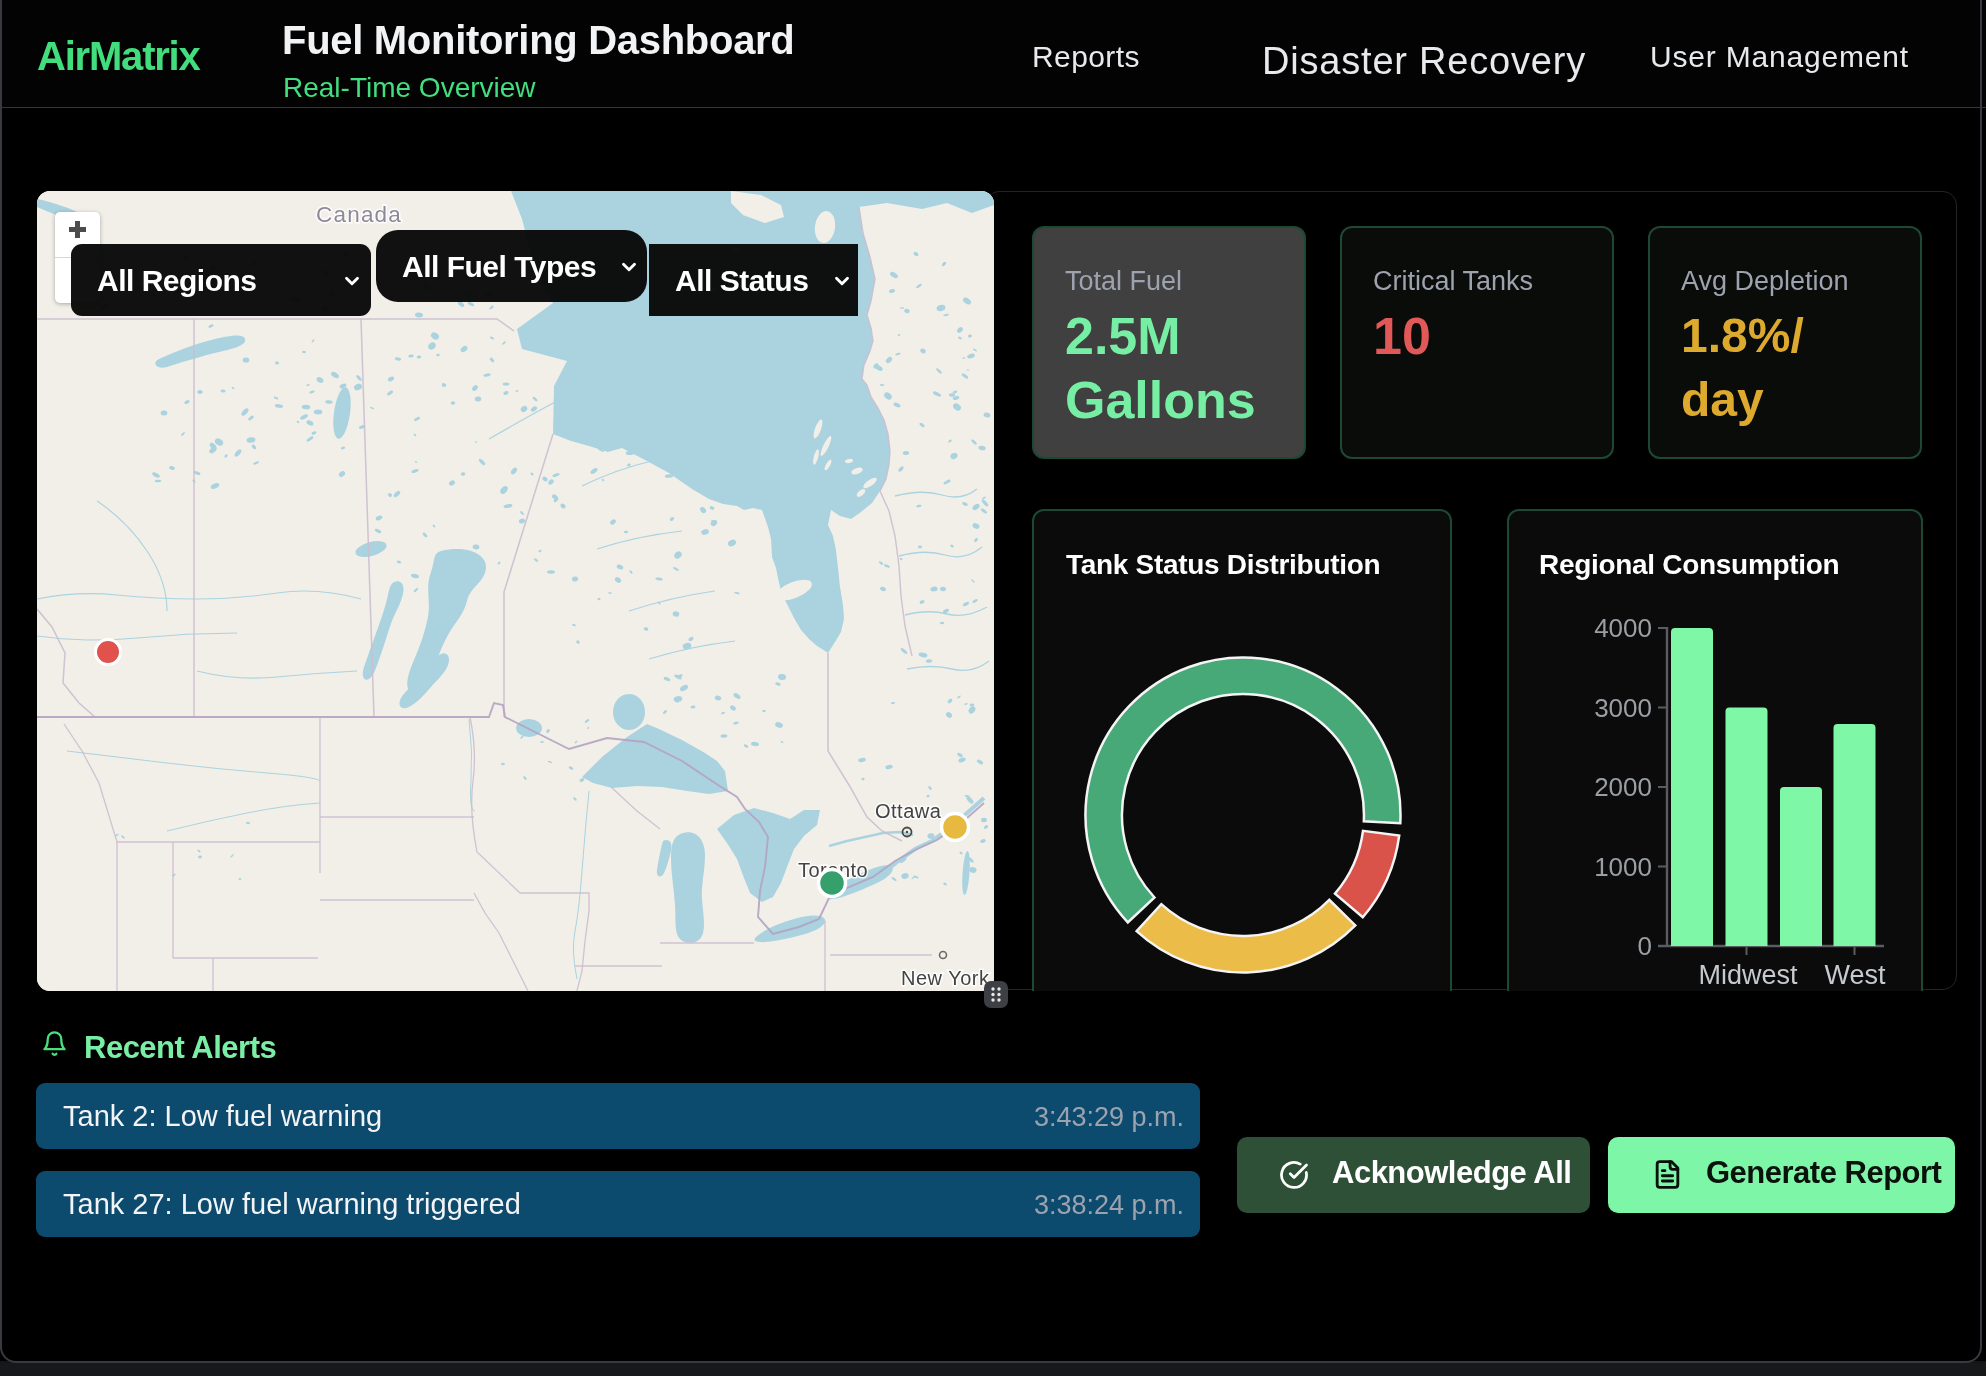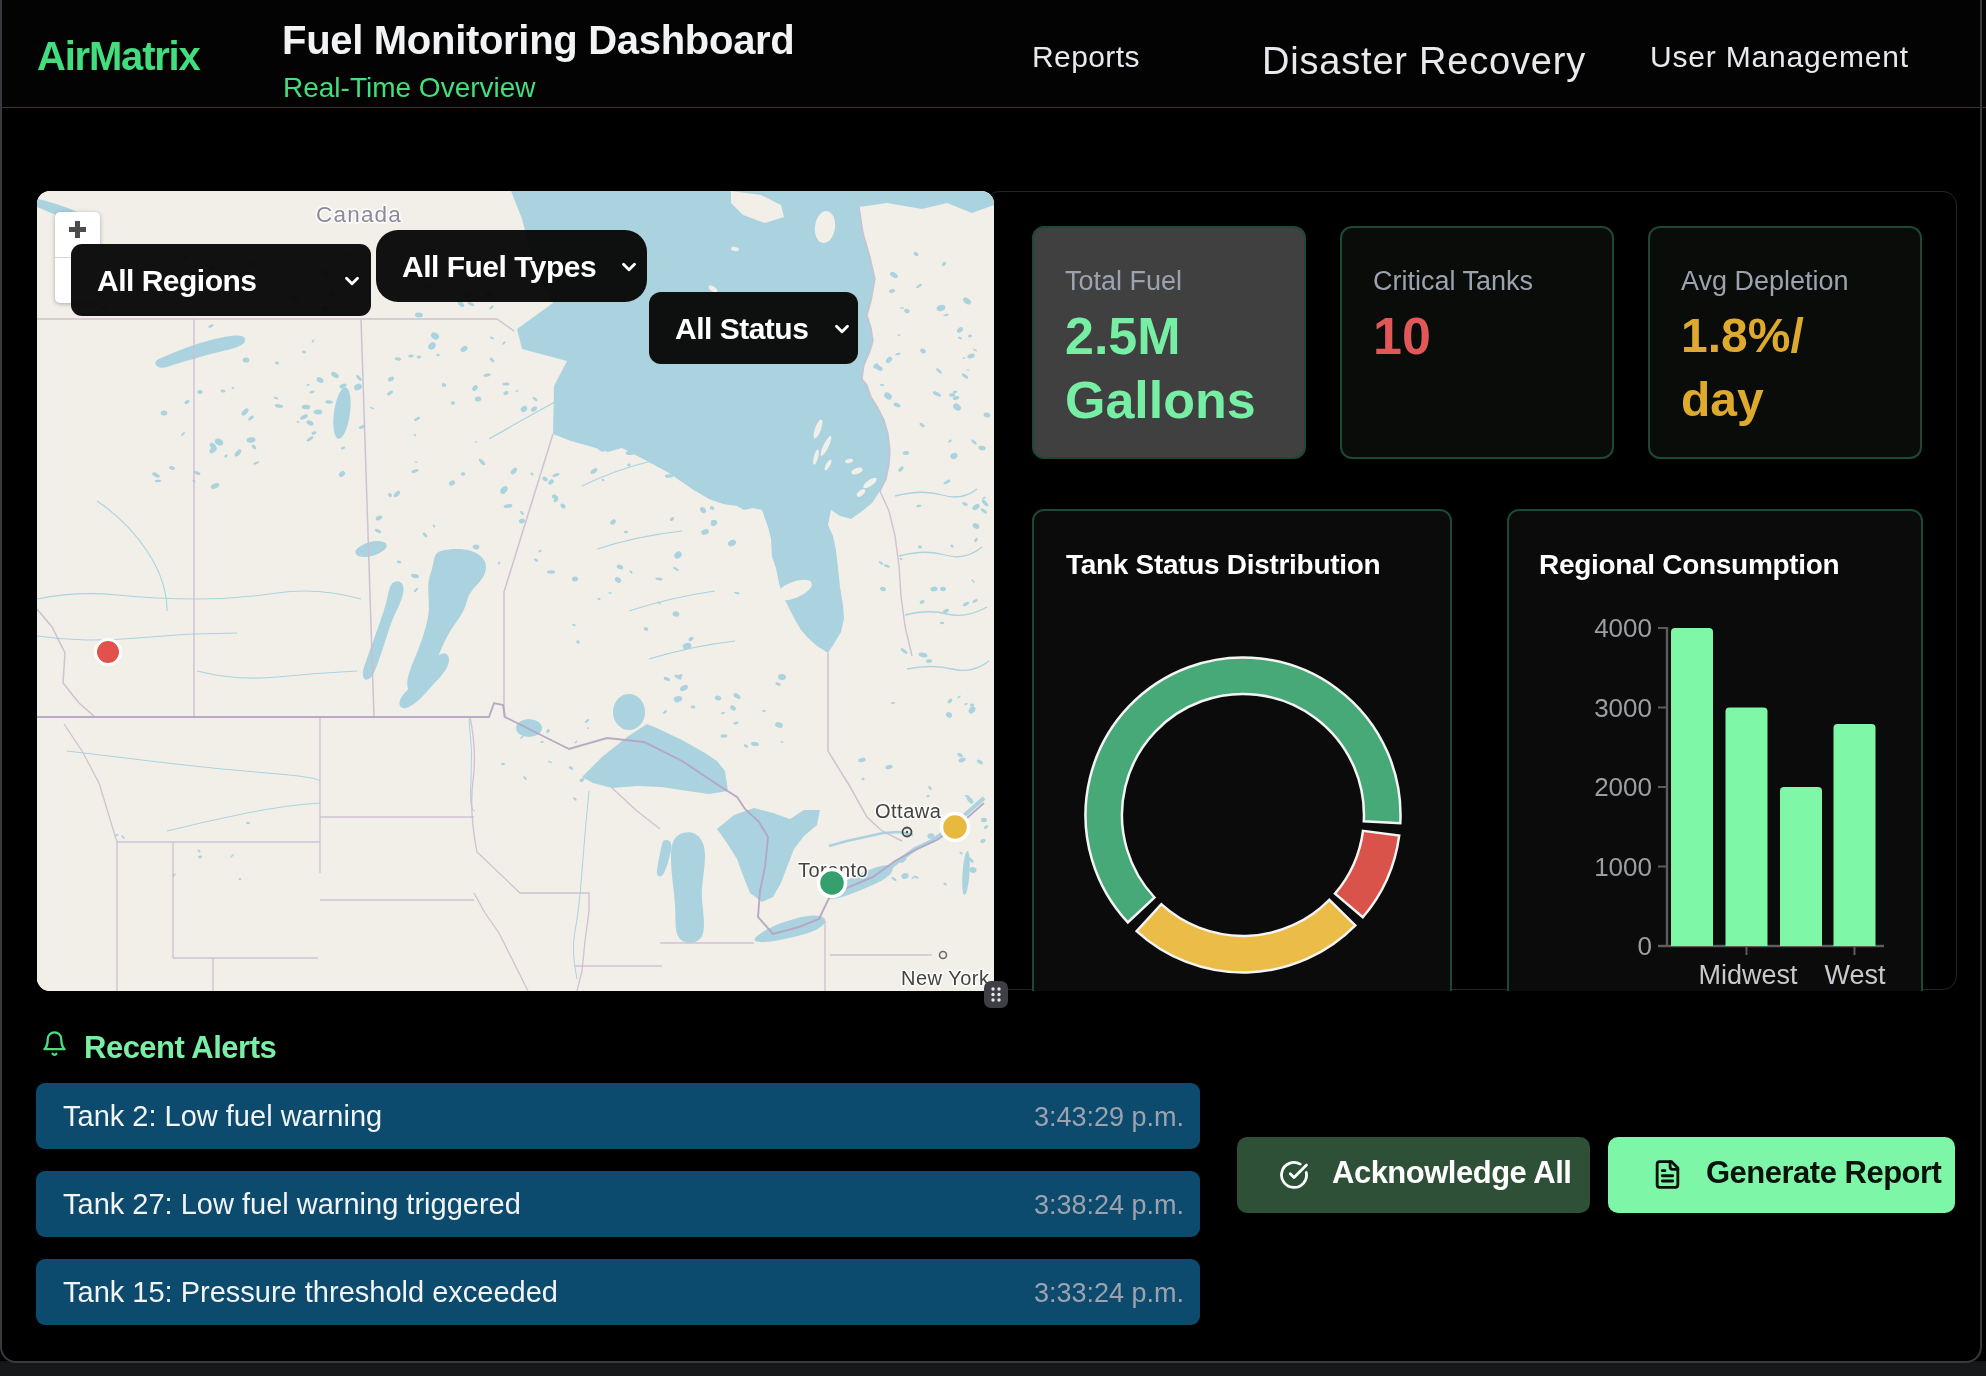--- a/index.html
+++ b/index.html
@@ -458,21 +458,21 @@
     <svg class="abs" style="left:270px;top:26px;" width="22" height="22" viewBox="0 0 24 24" fill="none" stroke="#fff" stroke-width="3.1" stroke-linecap="round" stroke-linejoin="round">
         <path d="m6 9 6 6 6-6"></path>
       </svg>
   </div>
   <div class="abs" style="left:376px;top:230px;width:271px;height:72px;background:rgba(7,7,7,.96);border-radius:22px;color:#fff;">
     <span class="abs" style="left:26px;top:20px;font-size:30px;letter-spacing:-0.5px;font-weight:600;">All Fuel Types</span>
     <svg class="abs" style="left:242px;top:26px;" width="22" height="22" viewBox="0 0 24 24" fill="none" stroke="#fff" stroke-width="3.1" stroke-linecap="round" stroke-linejoin="round">
         <path d="m6 9 6 6 6-6"></path>
       </svg>
   </div>
-  <div class="abs" style="left:649px;top:244px;width:209px;height:72px;background:rgba(7,7,7,.96);border-radius:12px;color:#fff;margin-top:48px;">
+  <div class="abs" style="left:649px;top:244px;width:209px;height:72px;background:rgba(7,7,7,.96);border-radius:0;color:#fff;">
     <span class="abs" style="left:26px;top:20px;font-size:30px;letter-spacing:-0.5px;font-weight:600;">All Status</span>
     <svg class="abs" style="left:182px;top:26px;" width="22" height="22" viewBox="0 0 24 24" fill="none" stroke="#fff" stroke-width="3.1" stroke-linecap="round" stroke-linejoin="round">
         <path d="m6 9 6 6 6-6"></path>
       </svg>
   </div>
 
   <div class="abs" style="left:1032px;top:226px;width:274px;height:233px;background:#404040;border:2px solid #1d4834;border-radius:12px;">
     <div class="abs" style="left:31px;top:38px;font-size:27px;color:#9ca3af;">Total Fuel</div>
     <div class="abs" style="left:31px;top:76px;font-size:52px;line-height:64px;font-weight:700;color:#76efa4;">2.5M<br>Gallons</div>
   </div>
@@ -534,24 +534,20 @@
     <div class="abs" style="left:84px;top:39px;font-size:31px;letter-spacing:-0.5px;font-weight:700;color:#79efa5;">Recent Alerts</div>
 
     <div class="abs alertrow" style="left:36px;top:92px;">
       <span class="at">Tank 2: Low fuel warning</span>
         <span class="tm">3:43:29 p.m.</span>
     </div>
     <div class="abs alertrow" style="left:36px;top:180px;">
       <span class="at">Tank 27: Low fuel warning triggered</span>
         <span class="tm">3:38:24 p.m.</span>
     </div>
-    <div class="abs alertrow" style="left:36px;top:268px;">
-      <span class="at">Tank 15: Pressure threshold exceeded</span>
-        <span class="tm">3:33:24 p.m.</span>
-    </div>
 
     <div class="abs" style="left:1237px;top:146px;width:353px;height:76px;background:#2d5037;border-radius:10px;">
       <svg class="abs" style="left:42px;top:23px;" width="30" height="30" viewBox="0 0 24 24" fill="none" stroke="#fff" stroke-width="2.2" stroke-linecap="round" stroke-linejoin="round">
           <path d="M21.801 10A10 10 0 1 1 17 3.335"></path>
           <path d="m9 11 3 3L22 4"></path>
         </svg>
       <span class="abs" style="left:95px;top:18px;font-size:31px;letter-spacing:-0.5px;font-weight:700;color:#fff;white-space:nowrap;">Acknowledge All</span>
     </div>
     <div class="abs" style="left:1608px;top:146px;width:347px;height:76px;background:#7df7a7;border-radius:10px;">
       <svg class="abs" style="left:44px;top:22px;" width="31" height="31" viewBox="0 0 24 24" fill="none" stroke="#09100b" stroke-width="2.2" stroke-linecap="round" stroke-linejoin="round">

